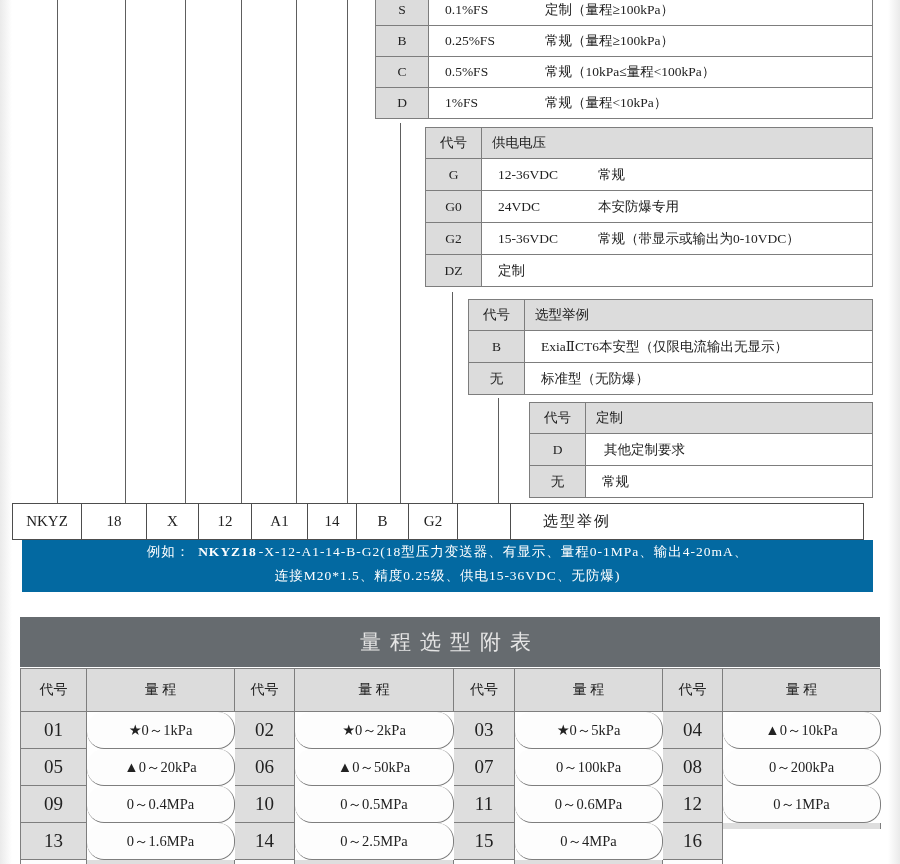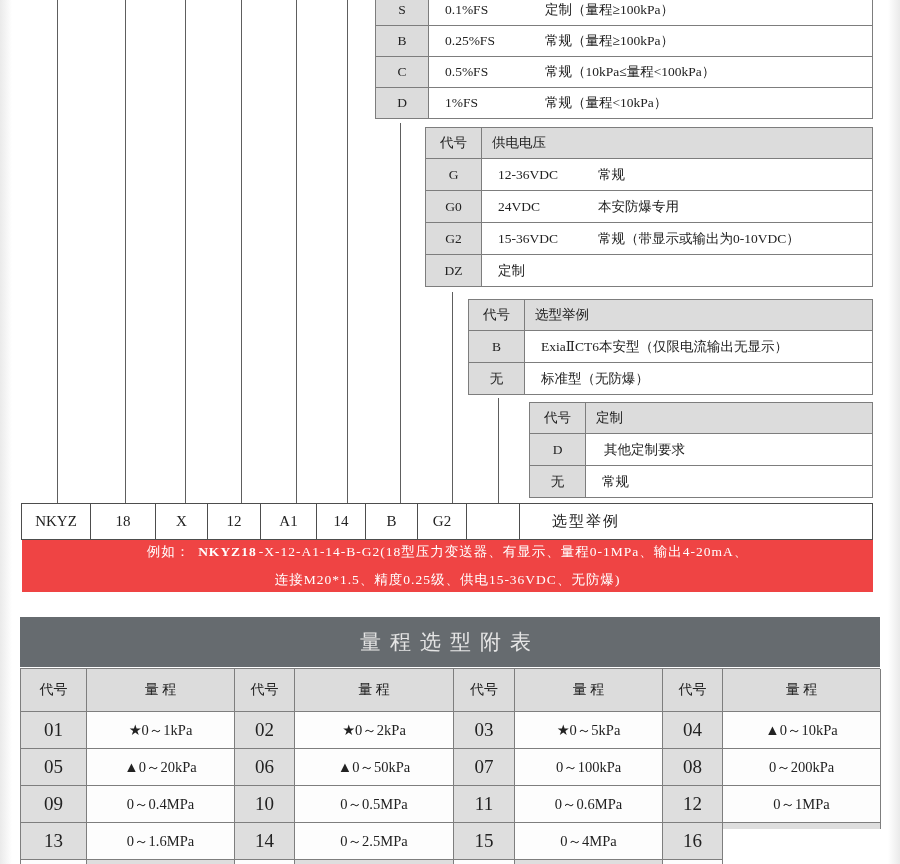--- a/index.html
+++ b/index.html
@@ -22,42 +22,42 @@
   .opt-code{flex:0 0 52px;background:#dcdcdc;border-right:1px solid #7d7d7d;
     display:flex;align-items:center;justify-content:center;font-size:13.5px;}
   .w55{flex-basis:55px;}
   .opt-desc{flex:1;display:flex;align-items:center;padding-left:16px;font-size:13.5px;}
   .opt-spec{display:inline-block;min-width:100px;}
   .opt-row.head .opt-desc{padding-left:10px;}
   .h32{height:32px;}
   .h33{height:33px;}
 
   
-  .model-row{position:absolute;left:22px;top:503px;width:851px;height:37px;display:flex;box-sizing:border-box;}
+  .model-row{position:absolute;left:13px;top:503px;width:851px;height:37px;display:flex;box-sizing:border-box;}
   .model-cell{border:1px solid #4d4d4d;margin-left:-1px;box-sizing:border-box;
     display:flex;align-items:center;justify-content:center;font-size:15px;background:#fff;}
   .model-label{flex:1;justify-content:flex-start;padding-left:32px;letter-spacing:2px;}
 
   
-  .banner{position:absolute;left:22px;top:540px;width:851px;height:52px;background:#ef4444;color:#fff;
-    display:flex;flex-direction:column;justify-content:space-between;text-align:center;
+  .banner{position:absolute;left:22px;top:540px;width:851px;height:52px;background:#0369a1;color:#fff;
+    display:flex;flex-direction:column;justify-content:flex-start;text-align:center;
     font-size:13.5px;line-height:24px;letter-spacing:1px;}
   .banner b{margin:0 2px 0 8px;}
 
   
   .range-table{position:absolute;left:20px;top:617px;width:860px;}
   .range-title{height:50px;line-height:50px;text-align:center;background:#666b6f;color:#e5e5e5;
     font-size:21px;letter-spacing:9px;}
   .range-grid{display:grid;grid-template-columns:66px 148px 60px 159px 61px 148px 60px 158px;
     border-left:1px solid #7e7e7e;border-top:1px solid #7e7e7e;background:#fff;margin-top:1px;}
   .range-grid>div{border-right:1px solid #7e7e7e;border-bottom:1px solid #7e7e7e;
     box-sizing:border-box;text-align:center;}
   .rt-head{height:43px;line-height:42px;background:#dcdcdc;font-size:14px;}
   .rt-code{height:37px;line-height:36px;background:#dedede;font-size:19px;}
-  .rt-val{height:37px;line-height:36px;background:#fdfdfd;font-size:14.5px;}
+  .rt-val{height:37px;line-height:36px;background:#fdfdfd;font-size:14.5px;border-radius:17px;}
   .rt-stub-code{height:6px;background:#dedede;border-bottom:none!important;}
   .rt-stub-val{height:6px;background:#fdfdfd;border-bottom:none!important;}
 </style>
 </head>
 <body>
 
 <div class="stage">
 
   <div class="vline" style="left:57px;top:0;height:503px"></div>
   <div class="vline" style="left:125px;top:0;height:503px"></div>

